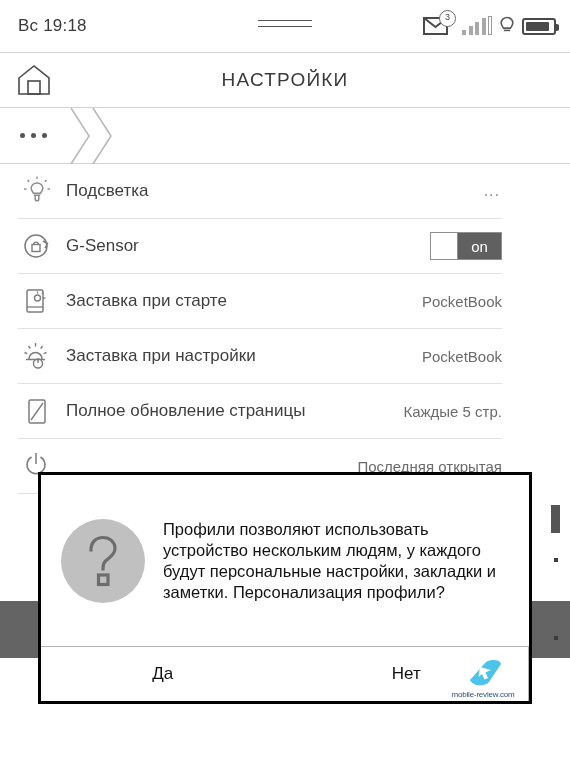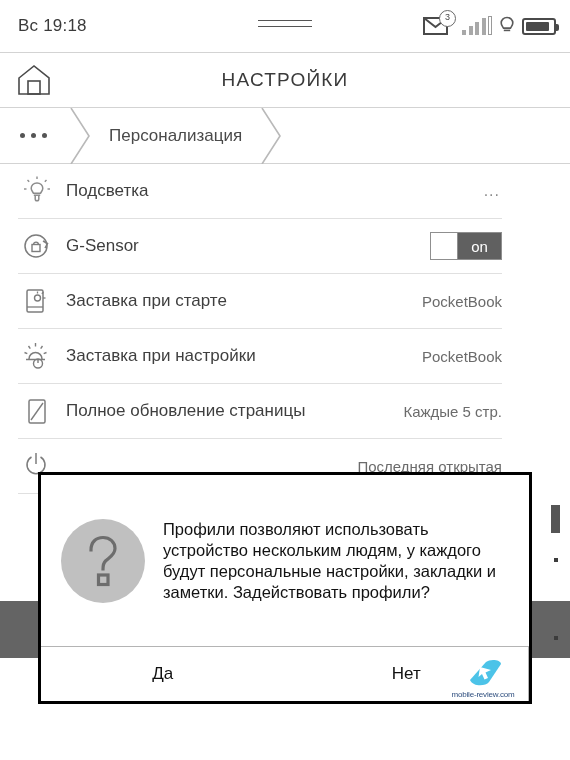--- a/index.html
+++ b/index.html
@@ -371,23 +371,20 @@
   <div class="crumb">
     <div class="crumb-dots">
       <b></b>
         <b></b>
         <b></b>
     </div>
   </div>
   <svg class="chev" viewBox="0 0 22 56">
     <path d="M2 0 L20 28 L2 56" fill="none" stroke="#b9b9b9" stroke-width="1.6"></path>
   </svg>
-  <div class="crumb">
-    <span class="crumb-label">Персонализация</span>
-  </div>
   <svg class="chev" viewBox="0 0 22 56">
     <path d="M2 0 L20 28 L2 56" fill="none" stroke="#b9b9b9" stroke-width="1.6"></path>
   </svg>
 </div>
 
 <div class="list">
 
   <div class="row">
     <div class="row-icon">
       <svg width="30" height="32" viewBox="0 0 30 32">
@@ -483,21 +480,21 @@
 <div class="scroll-dot" style="top:636px"></div>
 
 <div class="dialog">
   <div class="dialog-body">
     <div class="q-circle">
       <svg width="48" height="58" viewBox="0 0 48 58">
         <path d="M12 18 C12 10 17 5.5 24 5.5 C31 5.5 36 10 36 16.5 C36 23 30 25.5 26.5 29 C24.5 31 24 33 24 37" fill="none" stroke="#6d6d6d" stroke-width="3.2" stroke-linecap="square"></path>
         <rect x="19.5" y="43" width="9.5" height="9.5" fill="none" stroke="#6d6d6d" stroke-width="3.2"></rect>
       </svg>
     </div>
-    <div class="dialog-text">Профили позволяют использовать устройство нескольким людям, у каждого будут персональные настройки, закладки и заметки. Задействовать профили?</div>
+    <div class="dialog-text">Профили позволяют использовать устройство нескольким людям, у каждого будут персональные настройки, закладки и заметки. Персонализация профили?</div>
   </div>
   <div class="dialog-buttons">
     <div class="dlg-btn">Да</div>
     <div class="dlg-btn first">Нет</div>
     <div class="watermark">
       <svg class="wm-logo" width="46" height="34" viewBox="0 0 46 34">
         <path d="M10 22 L26 4 C30 0.5 41 1.5 41 6 L29 24 C25.5 28.5 13 29 10 22 Z" fill="#4cc3e8"></path>
         <path d="M20 9 L31 12 L25.5 14.5 L28 20 L24.5 21.5 L22 16 L18.5 19 Z" fill="#ffffff"></path>
       </svg>
       <span class="wm-text">mobile-review.com</span>

